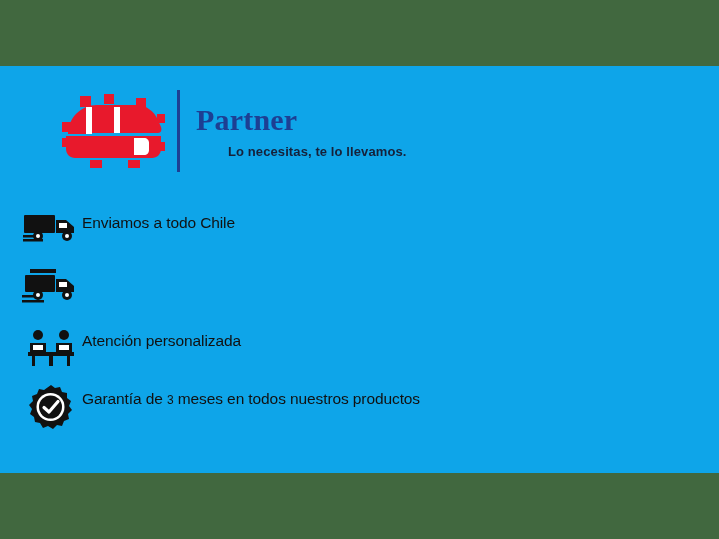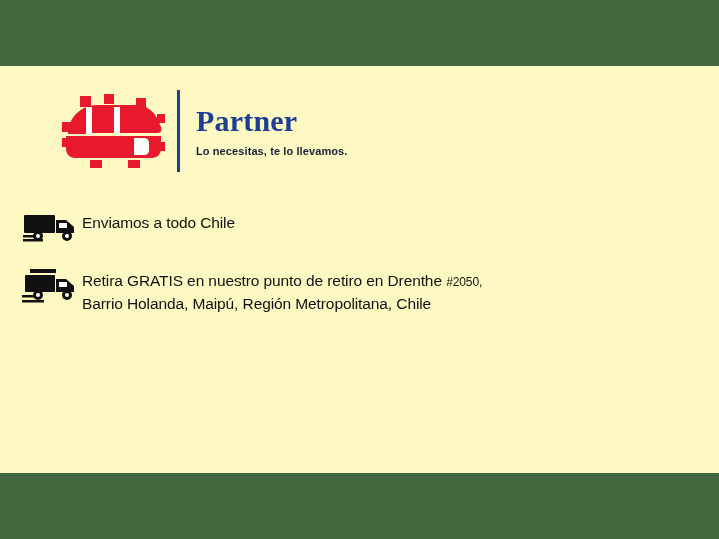--- a/index.html
+++ b/index.html
@@ -12,21 +12,21 @@
     background: #41683f;
     font-family: "Liberation Sans", sans-serif;
     overflow: hidden;
   }
   .page {
     position: absolute;
     left: 0;
     top: 66px;
     width: 719px;
     height: 407px;
-    background: #fef9c3;
+    background: #0ea5e9;
   }
   
   .logo-row {
     position: absolute;
     left: 62px;
     top: 24px;
     display: flex;
     align-items: center;
   }
   .logo-mark {
@@ -55,24 +55,25 @@
     font-family: "Liberation Serif", serif;
     font-weight: bold;
     font-size: 30px;
     line-height: 31px;
     color: #1d3f93;
     letter-spacing: 0.2px;
   }
   .brand-tagline {
     margin-top: 9px;
     font-family: "Liberation Sans", sans-serif;
-    font-size: 11px;
+    font-size: 13px;
     font-weight: bold;
     color: #16213a;
     letter-spacing: 0.1px;
+    margin-left: 32px;
   }
   
   .features {
     position: absolute;
     left: 20px;
     top: 140px;
     width: 680px;
   }
   .feature {
     display: flex;
@@ -174,22 +175,52 @@
             <rect x="0" y="31" width="22" height="2.5"></rect>
             <rect x="8" y="0" width="26" height="4"></rect>
           </g>
           <circle cx="16" cy="26" r="5" fill="#111111"></circle>
           <circle cx="16" cy="26" r="2" fill="#ffffff"></circle>
           <circle cx="45" cy="26" r="5" fill="#111111"></circle>
           <circle cx="45" cy="26" r="2" fill="#ffffff"></circle>
           <rect x="37" y="13" width="8" height="5" fill="#ffffff"></rect>
         </svg>
       </div>
+    </div>
+
+    <div class="feature f3">
+      <div class="feature-icon">
+        <svg width="48" height="38" viewBox="0 0 48 38">
+          <g fill="#111111">
+            <circle cx="11" cy="7" r="5"></circle>
+            <circle cx="37" cy="7" r="5"></circle>
+            <path d="M3 15 L19 15 L19 24 L3 24 Z"></path>
+            <path d="M29 15 L45 15 L45 24 L29 24 Z"></path>
+            <rect x="1" y="24" width="46" height="4"></rect>
+            <rect x="5" y="28" width="3" height="10"></rect>
+            <rect x="40" y="28" width="3" height="10"></rect>
+            <rect x="22" y="28" width="4" height="10"></rect>
+          </g>
+          <rect x="6" y="17" width="10" height="5" fill="#ffffff"></rect>
+          <rect x="32" y="17" width="10" height="5" fill="#ffffff"></rect>
+        </svg>
+      </div>
+      <div class="feature-text">Atención personalizada</div>
+    </div>
+
+    <div class="feature f4">
+      <div class="feature-icon">
+        <svg width="44" height="44" viewBox="0 0 44 44">
+          <g fill="#111111">
+            <path d="M22 0 L26 3 L31 2 L33 7 L38 8 L38 13 L42 16 L40 21 L43 25 L39 29 L40 34 L35 36 L33 41 L28 40 L24 44 L19 41 L14 43 L11 38 L6 37 L5 32 L1 29 L3 24 L0 20 L4 16 L3 11 L8 9 L10 4 L15 5 Z"></path>
+          </g>
+          <circle cx="21.5" cy="22" r="14" fill="#ffffff"></circle>
+          <circle cx="21.5" cy="22" r="11.5" fill="#111111"></circle>
+          <path d="M15 22.5 L20 27 L29 16.5" stroke="#ffffff" stroke-width="3.2" fill="none" stroke-linecap="round" stroke-linejoin="round"></path>
+        </svg>
+      </div>
       <div class="feature-text">
-        <span>Retira GRATIS en nuestro punto de retiro en Drenthe </span><span class="sm">#2050,</span><br>
-        <span>Barrio Holanda, Maipú, Región Metropolitana, Chile</span>
-      </div>
-    </div>
-
-
+        <span>Garantía de </span><span class="sm">3</span><span> meses en todos nuestros productos</span>
+      </div>
+    </div>
 
   </div>
 </div>
 
 </body></html>

